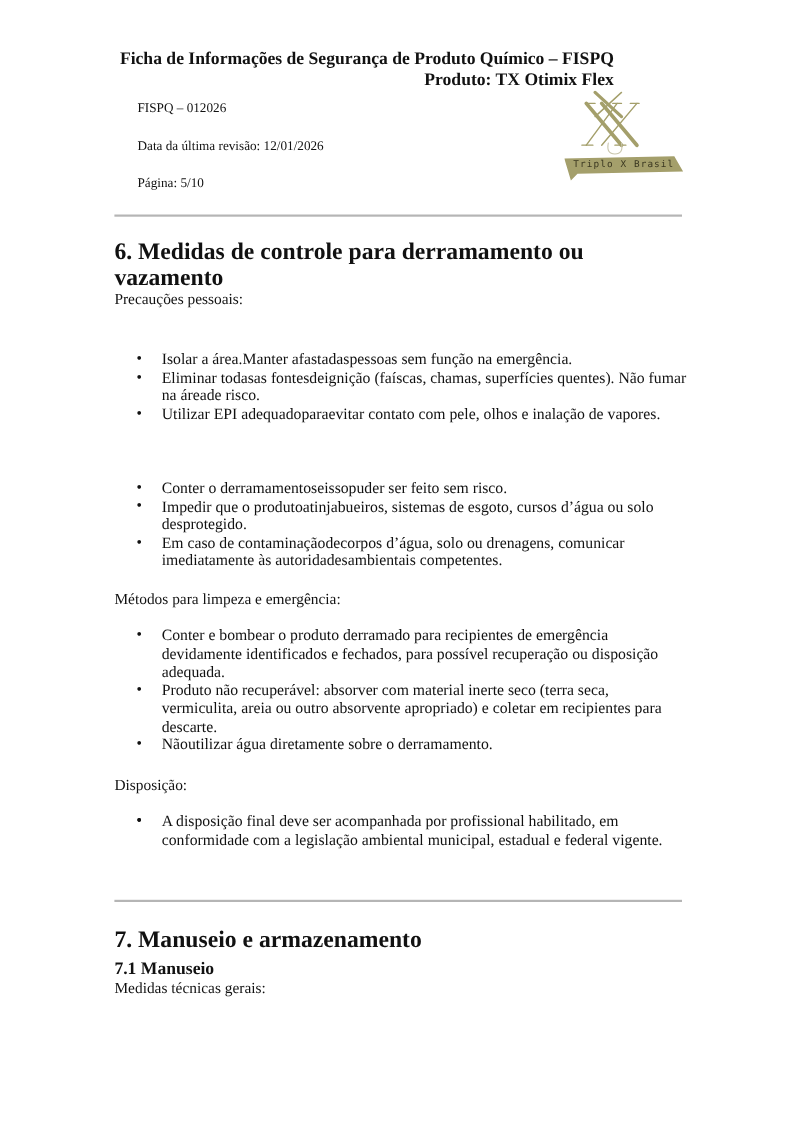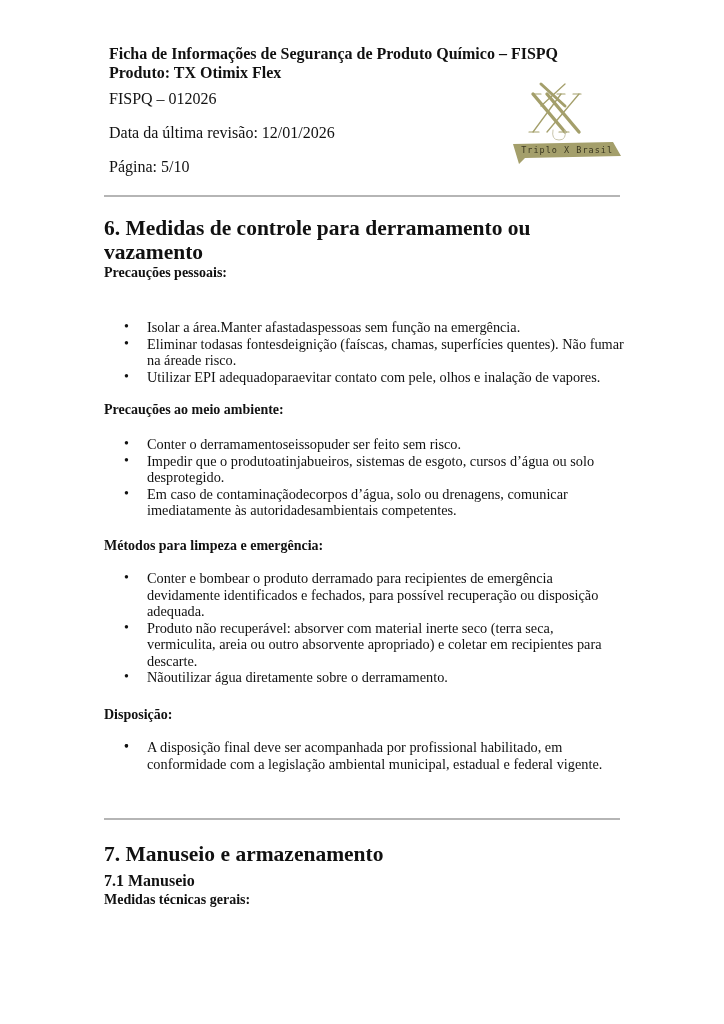--- a/index.html
+++ b/index.html
@@ -1,29 +1,29 @@
 <!DOCTYPE html>
 <html><head>
 <meta charset="utf-8">
 <style>
   html, body { margin: 0; padding: 0; background: #ffffff; }
   body { width: 724px; height: 1024px; position: relative; overflow: hidden;
          font-family: "Liberation Serif", "DejaVu Serif", serif; color: #111; }
   .page { position: absolute; left: 0; top: 0; width: 724px; height: 1024px; }
 
-  .hdr-title { position: absolute; left: 109px; top: 44px; font-weight: bold; font-size: 16px; line-height: 19px; }
-  .hdr-line { position: absolute; left: 109px; font-size: 16px; line-height: 17px; }
+  .hdr-title { position: absolute; left: 109px; top: 44px; font-weight: bold; font-size: 16px; line-height: 19px; text-align: right; }
+  .hdr-line { position: absolute; left: 125px; font-size: 12px; line-height: 17px; }
 
   .logo { position: absolute; left: 513px; top: 80px; width: 108px; height: 86px; }
 
   .divider { position: absolute; left: 104px; width: 516px; height: 2px; background: #b5b5b5; }
 
   .h2 { position: absolute; left: 104px; font-weight: bold; font-size: 21.5px; line-height: 24px; width: 500px; }
   .h3 { position: absolute; left: 104px; font-weight: bold; font-size: 16px; line-height: 19px; }
-  .sub { position: absolute; left: 104px; font-weight: bold; font-size: 14px; line-height: 17px; }
+  .sub { position: absolute; left: 104px; font-weight: normal; font-size: 14px; line-height: 17px; }
 
   ul.blist { position: absolute; left: 104px; margin: 0; padding: 0; list-style: none; width: 520px; }
   ul.blist li { position: relative; padding-left: 43px; font-size: 14.3px; line-height: 16.5px; }
   ul.blist li .dot { position: absolute; left: 20px; top: 0; font-size: 14px; }
 </style>
 </head>
 <body>
 
 <div class="page">
 
@@ -60,21 +60,20 @@
 
   <div class="h2" style="top:216px">6. Medidas de controle para derramamento ou vazamento</div>
 
   <div class="sub" style="top:264px">Precauções pessoais:</div>
   <ul class="blist" style="top:319px">
     <li><span class="dot">•</span><span>Isolar a área.Manter afastadaspessoas sem função na emergência.</span></li>
     <li><span class="dot">•</span><span>Eliminar todasas fontesdeignição (faíscas, chamas, superfícies quentes). Não fumar na áreade risco.</span></li>
     <li><span class="dot">•</span><span>Utilizar EPI adequadoparaevitar contato com pele, olhos e inalação de vapores.</span></li>
   </ul>
 
-  <div class="sub" style="top:401px">Precauções ao meio ambiente:</div>
   <ul class="blist" style="top:436px">
     <li><span class="dot">•</span><span>Conter o derramamentoseissopuder ser feito sem risco.</span></li>
     <li><span class="dot">•</span><span>Impedir que o produtoatinjabueiros, sistemas de esgoto, cursos d’água ou solo desprotegido.</span></li>
     <li><span class="dot">•</span><span>Em caso de contaminaçãodecorpos d’água, solo ou drenagens, comunicar imediatamente às autoridadesambientais competentes.</span></li>
   </ul>
 
   <div class="sub" style="top:537px">Métodos para limpeza e emergência:</div>
   <ul class="blist" style="top:570px">
     <li><span class="dot">•</span><span>Conter e bombear o produto derramado para recipientes de emergência devidamente identificados e fechados, para possível recuperação ou disposição adequada.</span></li>
     <li><span class="dot">•</span><span>Produto não recuperável: absorver com material inerte seco (terra seca, vermiculita, areia ou outro absorvente apropriado) e coletar em recipientes para descarte.</span></li>

